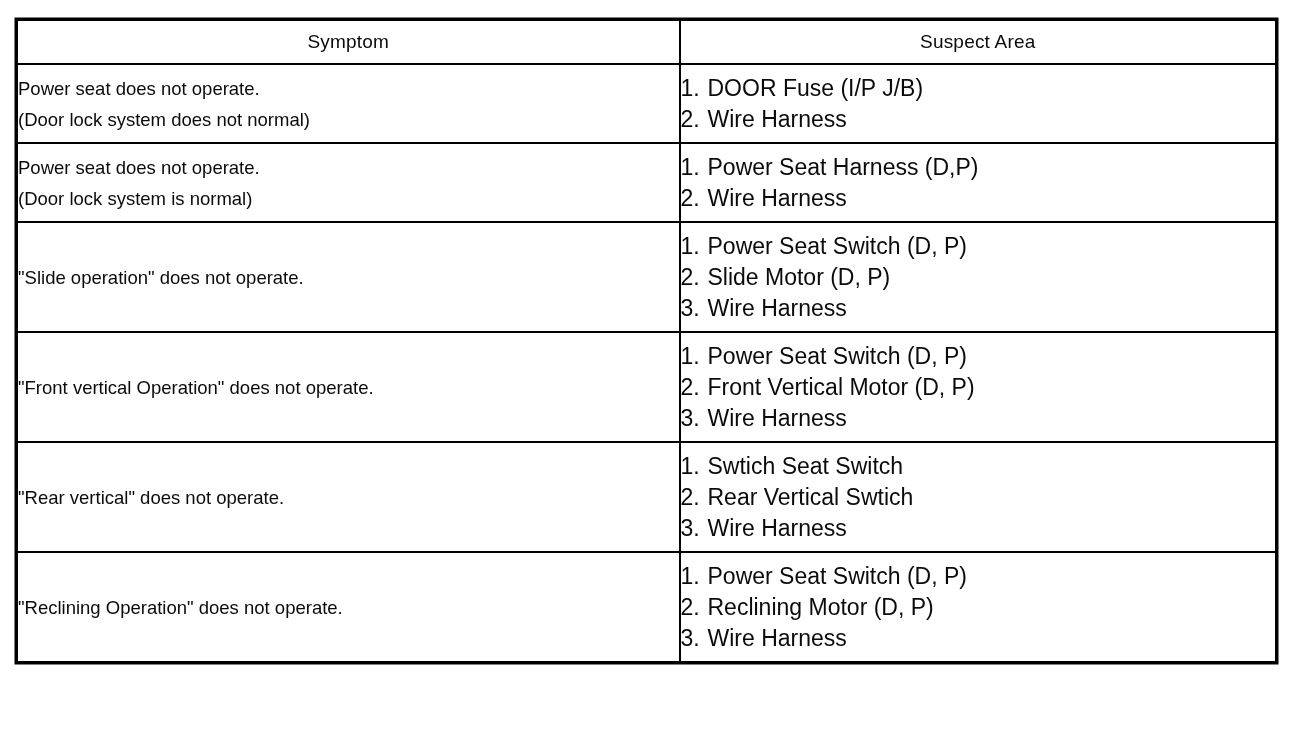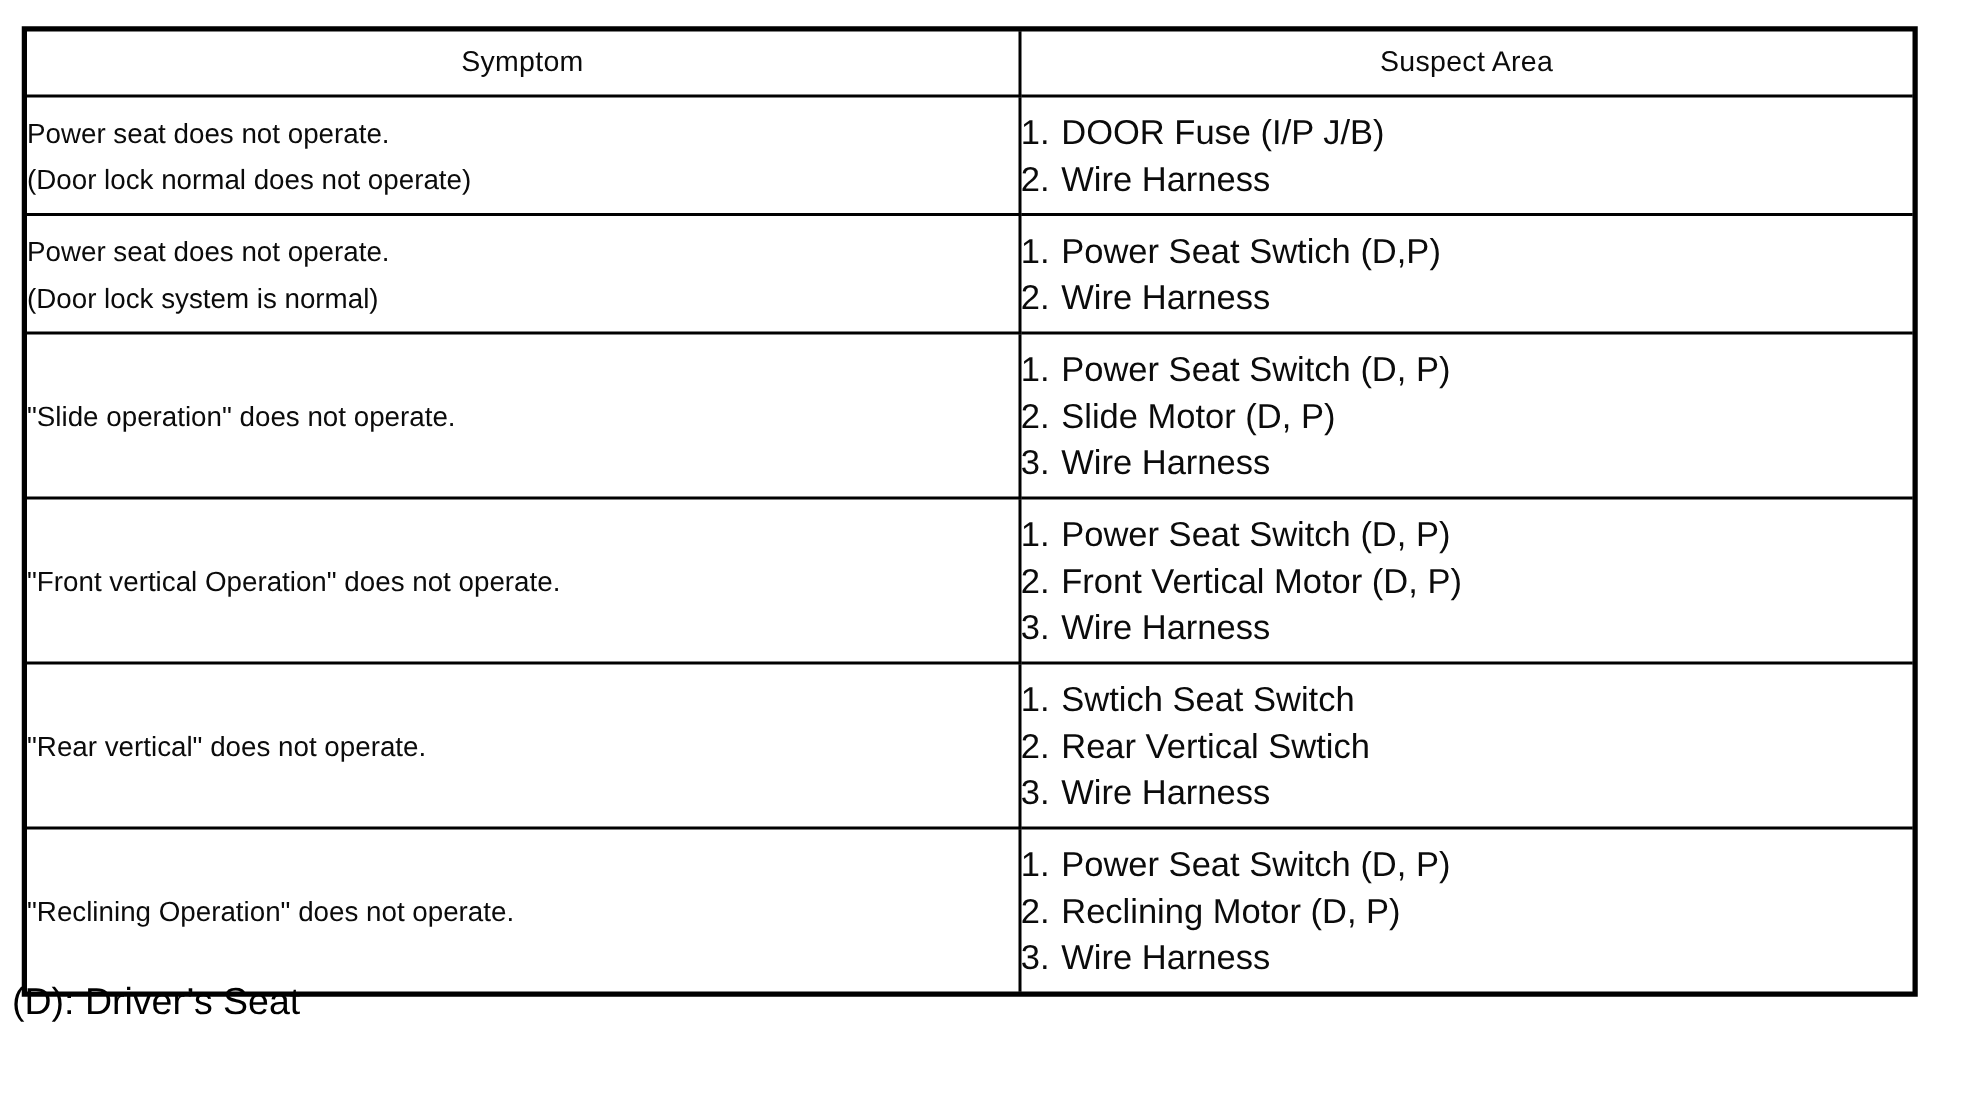--- a/index.html
+++ b/index.html
@@ -121,38 +121,38 @@
         <tr class="r-h">
           <th class="hdr-cell">Symptom</th>
           <th class="hdr-cell">Suspect Area</th>
         </tr>
       </thead>
       <tbody>
 
         <tr class="r-2l">
           <td class="sym-cell">
             <div class="line">Power seat does not operate.</div>
-            <div class="line">(Door lock normal does not operate)</div>
+            <div class="line">(Door lock system does not normal)</div>
           </td>
           <td class="sus-cell">
             <ul class="sus-list">
               <li><span class="num">1.</span><span>DOOR Fuse (I/P J/B)</span></li>
               <li><span class="num">2.</span><span>Wire Harness</span></li>
             </ul>
           </td>
         </tr>
 
         <tr class="r-2l">
           <td class="sym-cell">
             <div class="line">Power seat does not operate.</div>
             <div class="line">(Door lock system is normal)</div>
           </td>
           <td class="sus-cell">
             <ul class="sus-list">
-              <li><span class="num">1.</span><span>Power Seat Swtich (D,P)</span></li>
+              <li><span class="num">1.</span><span>Power Seat Harness (D,P)</span></li>
               <li><span class="num">2.</span><span>Wire Harness</span></li>
             </ul>
           </td>
         </tr>
 
         <tr class="r-3l">
           <td class="sym-cell">
             <div class="line">"Slide operation" does not operate.</div>
           </td>
           <td class="sus-cell">
@@ -201,16 +201,15 @@
               <li><span class="num">3.</span><span>Wire Harness</span></li>
             </ul>
           </td>
         </tr>
 
       </tbody>
     </table>
   </div>
 
   <div class="legend">
-    <div class="leg-line">(D): Driver’s Seat</div>
   </div>
 
 </div>
 
 </body></html>

